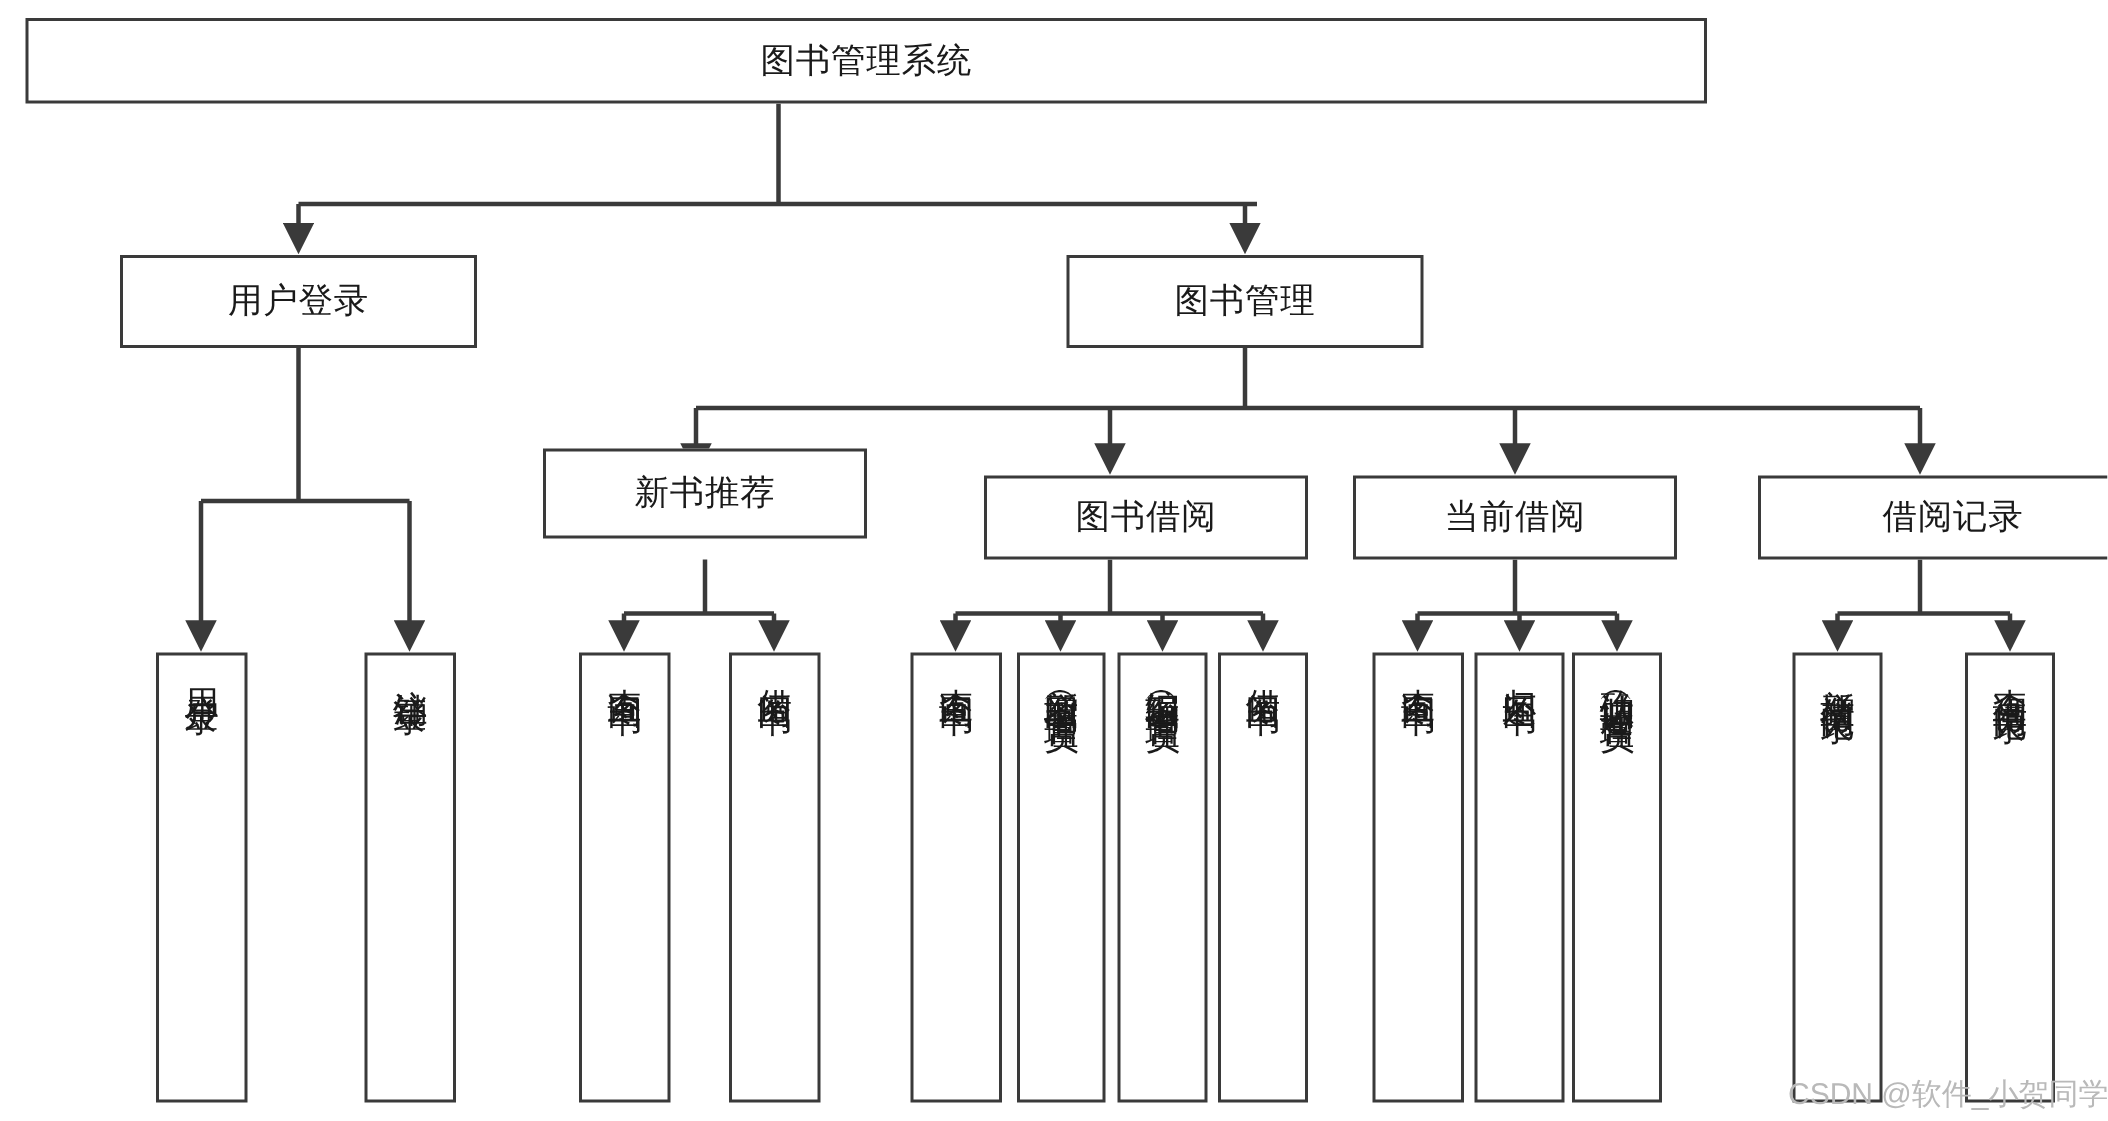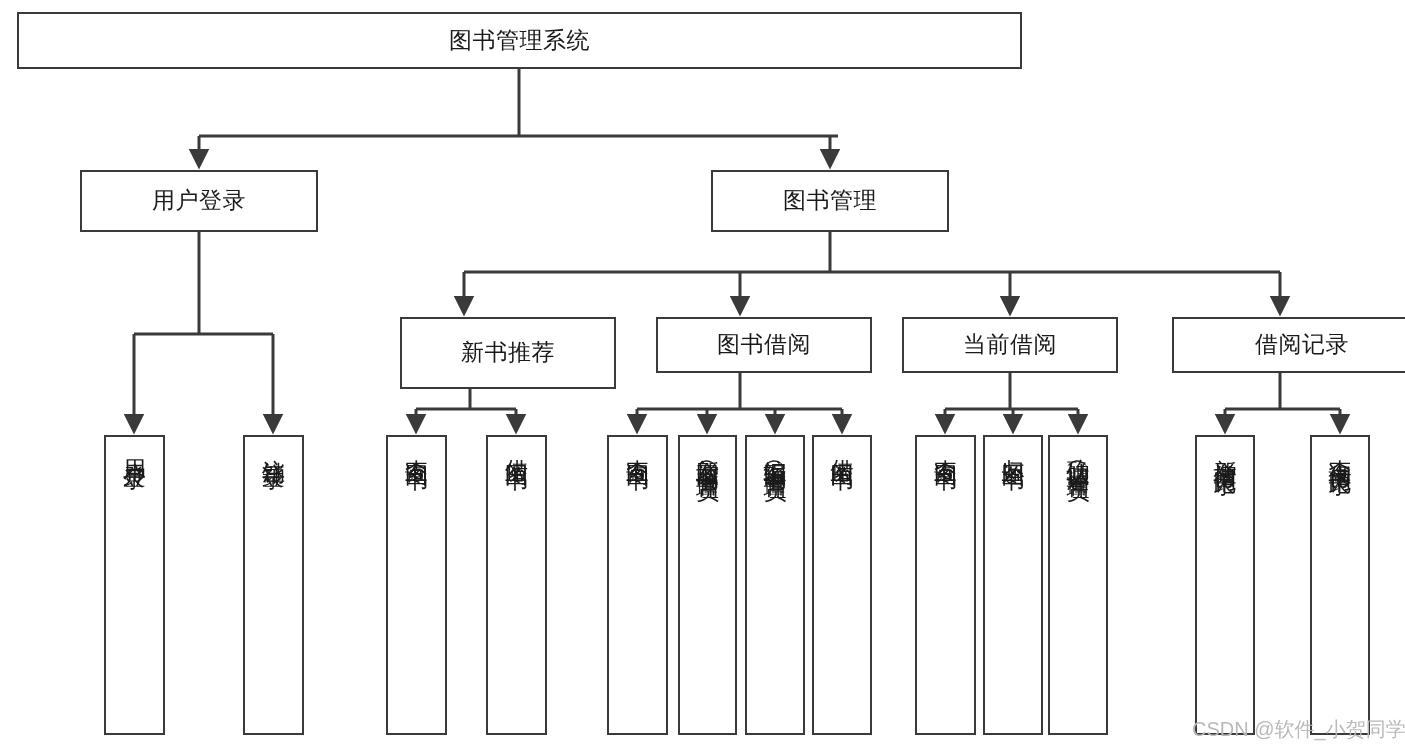--- a/index.html
+++ b/index.html
@@ -131,32 +131,32 @@
     </g>
 
     <g stroke="#3a3a3a" stroke-width="3" fill="none">
       <path d="M 1280 373 L 1280 409"></path>
       <path d="M 1225 409 L 1340 409"></path>
       <path d="M 1225 409 L 1225 431" marker-end="url(#arrow)"></path>
       <path d="M 1340 409 L 1340 431" marker-end="url(#arrow)"></path>
     </g>
   </svg>
 
-  <div class="node root horiz" style="left: 17px; top: 12px; width: 1005px; height: 57px;">
+  <div class="node root horiz" style="left: 17px; top: 12px; width: 1121px; height: 57px;">
     <span class="label">图书管理系统</span>
   </div>
 
   <div class="node horiz" style="left: 80px; top: 170px; width: 238px; height: 62px;">
     <span class="label">用户登录</span>
   </div>
   <div class="node horiz" style="left: 711px; top: 170px; width: 238px; height: 62px;">
     <span class="label">图书管理</span>
   </div>
 
-  <div class="node horiz" style="left: 362px; top: 317px; width: 216px; height: 72px; margin-left: 38px;">
+  <div class="node horiz" style="left: 362px; top: 299px; width: 216px; height: 60px;">
     <span class="label">新书推荐</span>
   </div>
   <div class="node horiz" style="left: 632px; top: 317px; width: 216px; height: 56px; margin-left: 24px;">
     <span class="label">图书借阅</span>
   </div>
   <div class="node horiz" style="left: 902px; top: 317px; width: 216px; height: 56px;">
     <span class="label">当前借阅</span>
   </div>
   <div class="node horiz" style="left: 1172px; top: 317px; width: 260px; height: 56px;">
     <span class="label">借阅记录</span>

